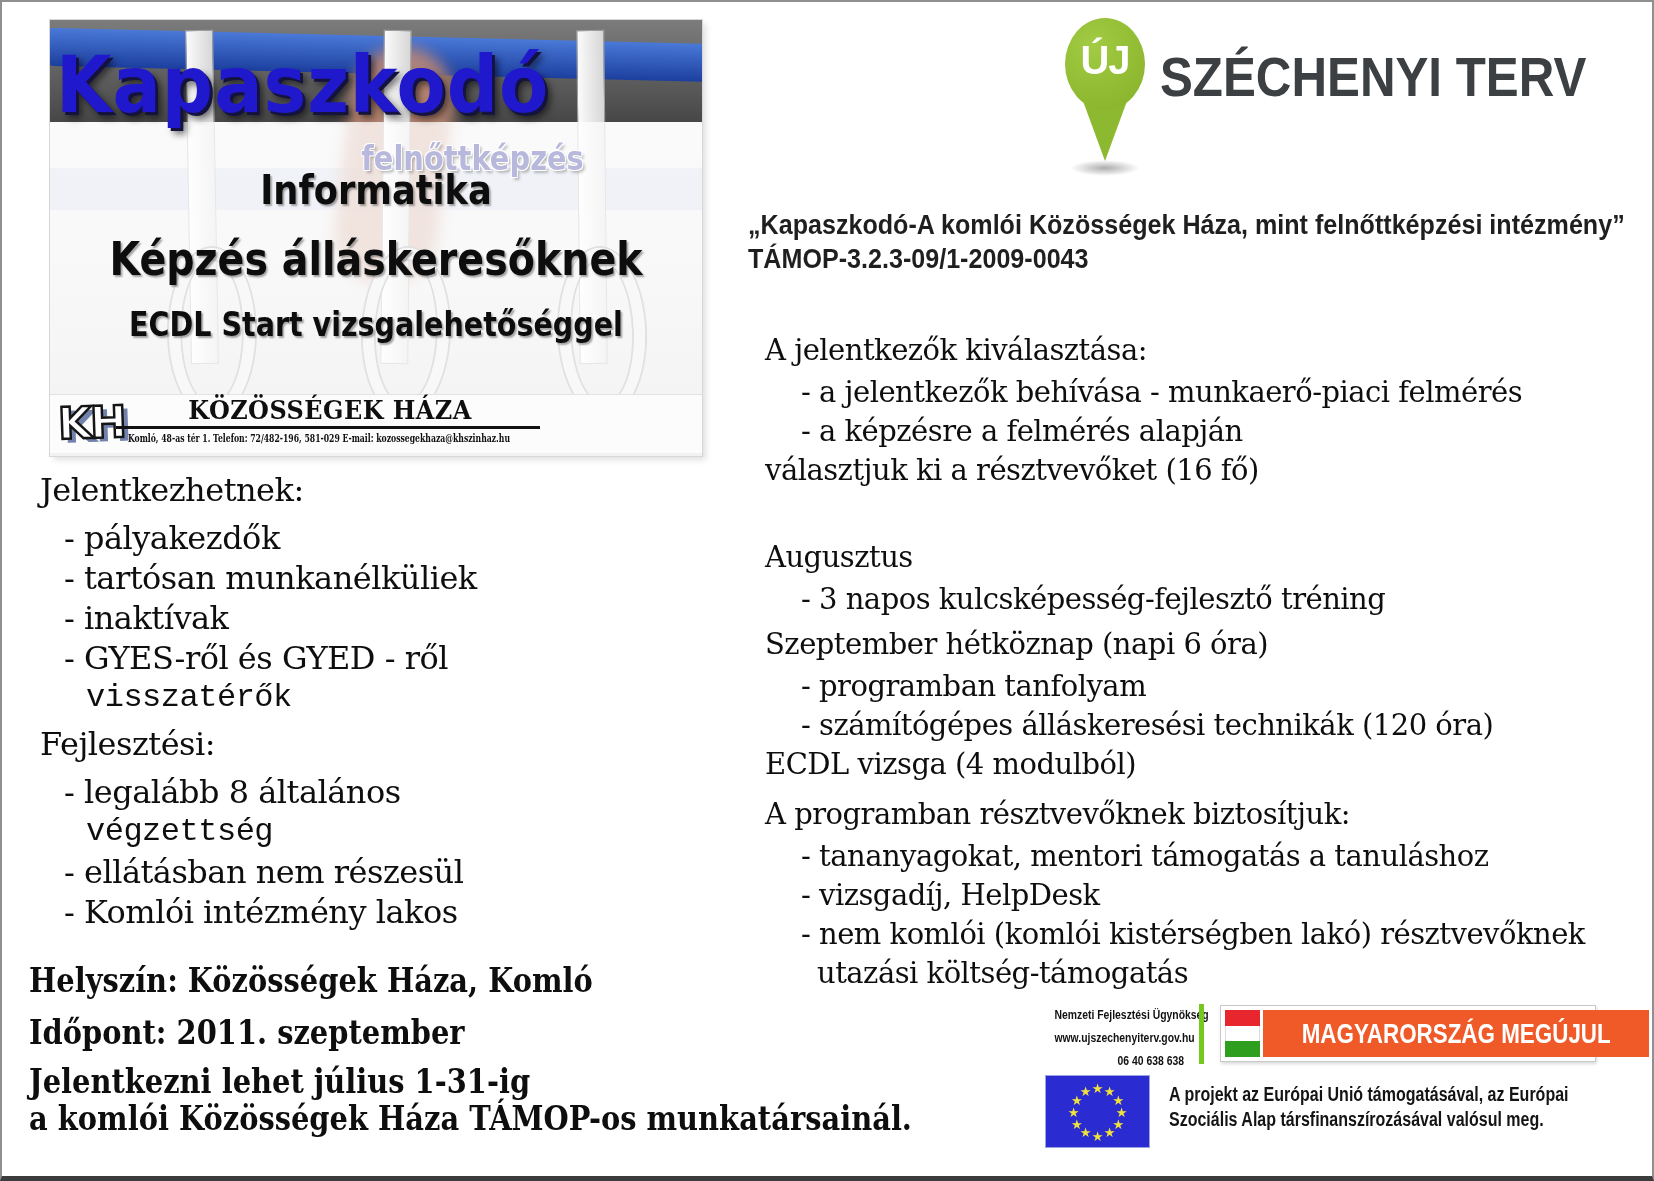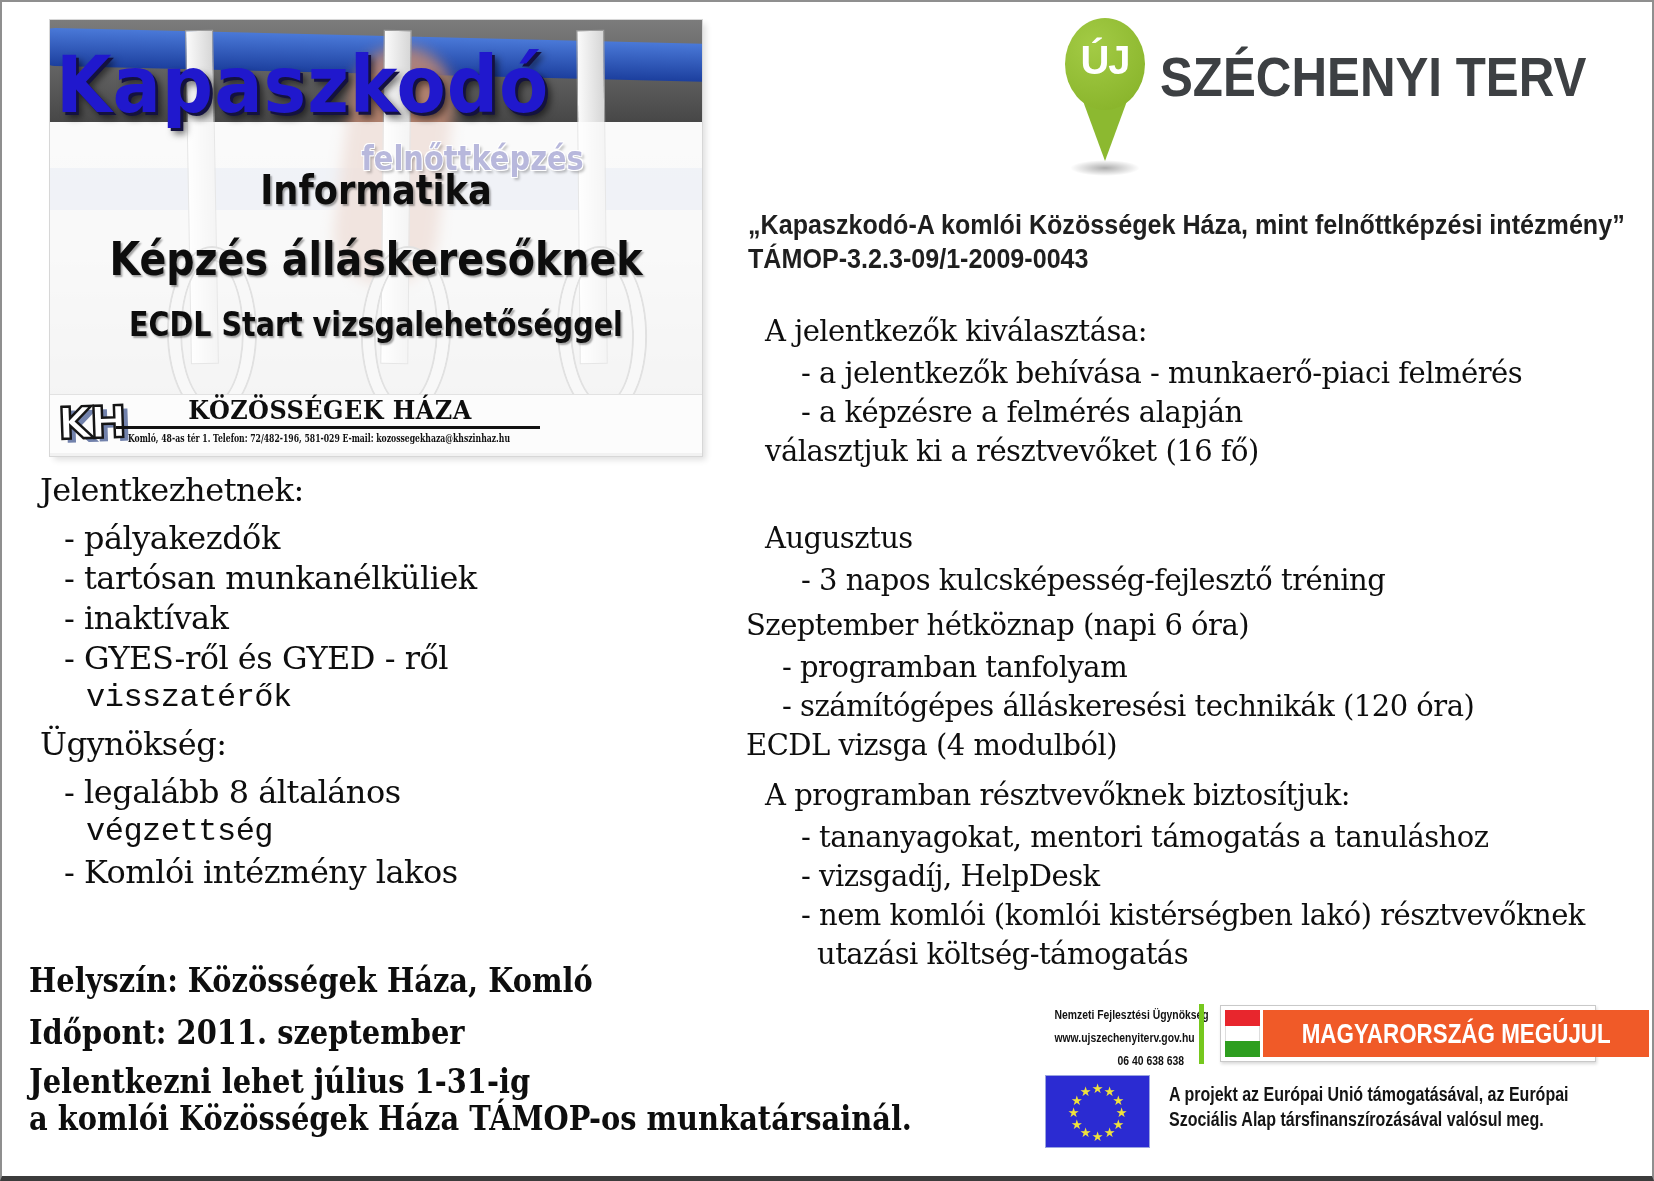--- a/index.html
+++ b/index.html
@@ -65,27 +65,27 @@
   .pin-label{left:1063px;top:36px;width:80px;text-align:center;font-family:"Liberation Sans",sans-serif;
        font-weight:bold;font-size:40px;color:#fff;letter-spacing:-1px;}
   .pin-shadow{left:1068px;top:158px;width:70px;height:16px;border-radius:50%;
        background:radial-gradient(ellipse, rgba(0,0,0,.32), rgba(0,0,0,0) 70%);}
   .wordmark{left:1158px;top:42px;font-family:"Liberation Sans",sans-serif;font-weight:bold;font-size:56px;
        color:#3d4043;white-space:nowrap;transform:scaleX(.88);transform-origin:left top;letter-spacing:0;}
 
   
   .quote{left:746px;top:206px;font-family:"Liberation Sans",sans-serif;font-weight:bold;font-size:27px;
        line-height:34px;color:#1f1f1f;white-space:nowrap;transform:scaleX(.93);transform-origin:left top;}
-  .rbody{font-size:29px;line-height:39px;letter-spacing:-0.5px;}
+  .rbody{font-size:29px;line-height:39px;letter-spacing:-0.5px;margin-top:19px;}
   .rbody .hd{margin-bottom:3px;white-space:nowrap;}
   .rbody .it{padding-left:36px;white-space:nowrap;}
   .rbody .cont{padding-left:52px;white-space:nowrap;}
   .rbody .ft{white-space:nowrap;}
   .secA{left:763px;top:310px;} .secB{left:763px;top:517px;}
-  .secC{left:744px;top:604px;} .secD{left:763px;top:774px;}
+  .secC{left:763px;top:604px;} .secD{left:763px;top:774px;}
 
   
   .nfu{left:1020px;top:1001px;width:162px;text-align:right;font-family:"Liberation Sans",sans-serif;
        font-weight:bold;font-size:13px;line-height:23px;color:#111;white-space:nowrap;
        transform:scaleX(.8);transform-origin:right top;}
   .divider{left:1197px;top:1002px;width:5px;height:60px;background:#76c81e;}
   .hu-box{left:1218px;top:1003px;width:376px;height:57px;background:#fff;border:1px solid #c9c9c9;
        box-shadow:1px 2px 3px rgba(0,0,0,.15);box-sizing:border-box;display:flex;align-items:flex-start;padding:4px;}
   .hu-flag{width:35px;height:47px;display:flex;flex-direction:column;flex:0 0 auto;}
   .hu-flag div{flex:1;}
@@ -144,23 +144,24 @@
   <div class="abs body-l sec1">
     <div class="hd">Jelentkezhetnek:</div>
     <div class="it">- pályakezdők</div>
     <div class="it">- tartósan munkanélküliek</div>
     <div class="it">- inaktívak</div>
     <div class="it">- GYES-ről és GYED - ről</div>
     <div class="cont">visszatérők</div>
   </div>
 
   <div class="abs body-l sec2">
-    <div class="hd">Ügynökség:</div>
+    <div class="hd">Fejlesztési:</div>
     <div class="it">- legalább 8 általános</div>
     <div class="cont">végzettség</div>
+    <div class="it">- ellátásban nem részesül</div>
     <div class="it">- Komlói intézmény lakos</div>
   </div>
 
   <div class="abs bigbold venue">Helyszín: Közösségek Háza, Komló</div>
   <div class="abs bigbold date">Időpont: 2011. szeptember</div>
   <div class="abs bigbold apply1">Jelentkezni lehet július 1-31-ig</div>
   <div class="abs bigbold apply2">a komlói Közösségek Háza TÁMOP-os munkatársainál.</div>
 
   <div>
     <div class="abs pin-shadow"></div>

